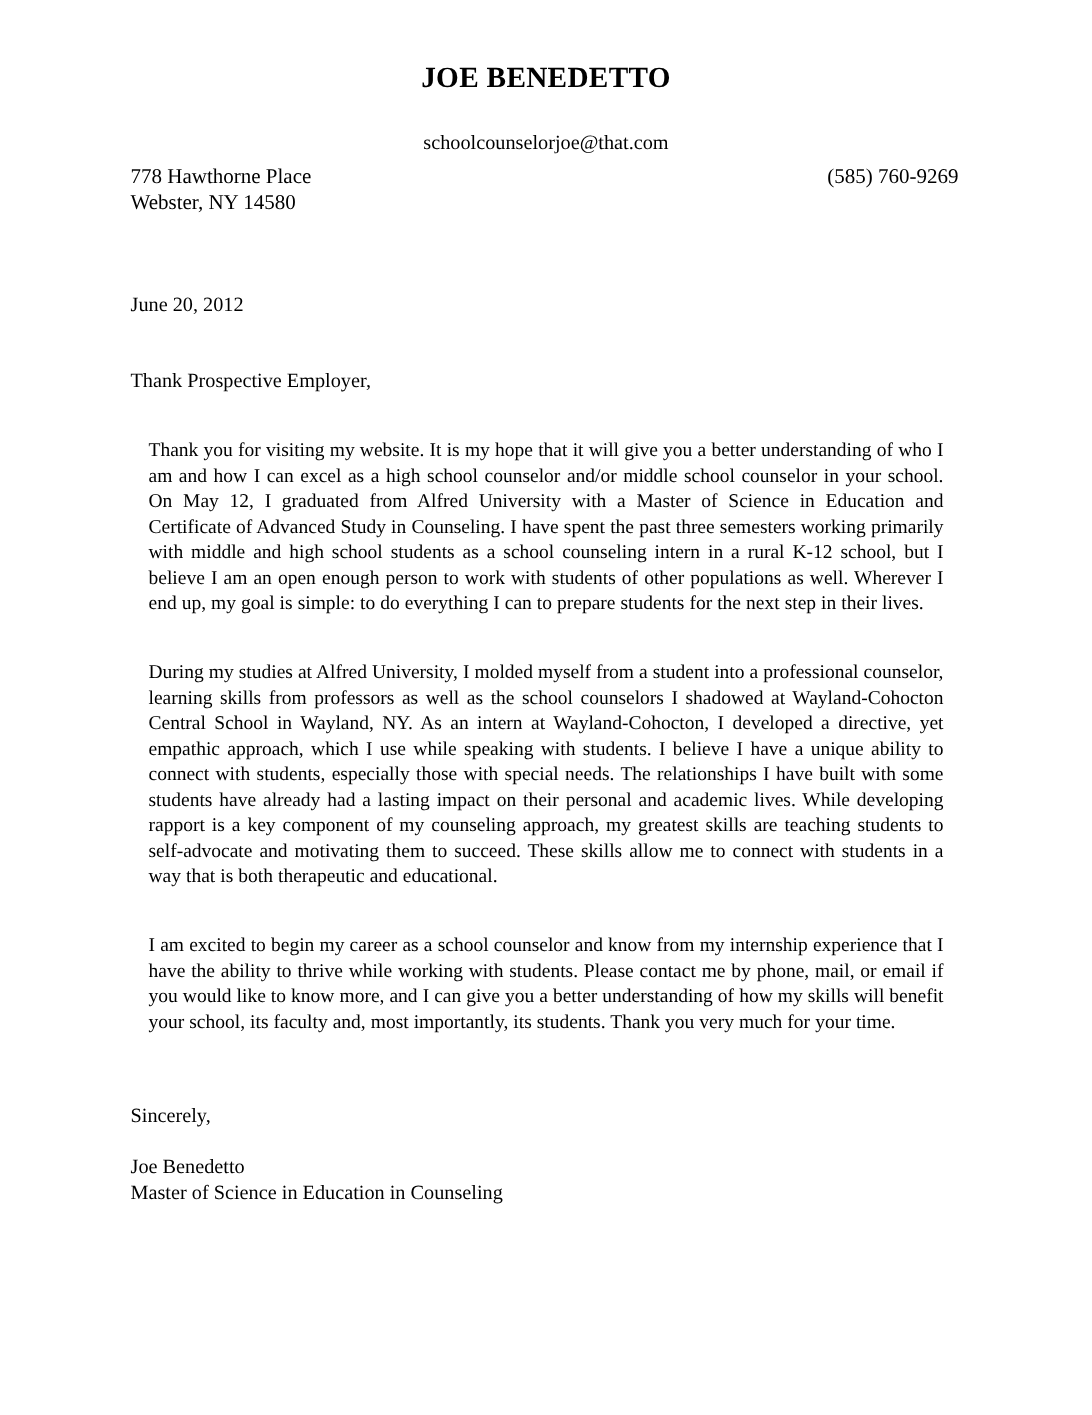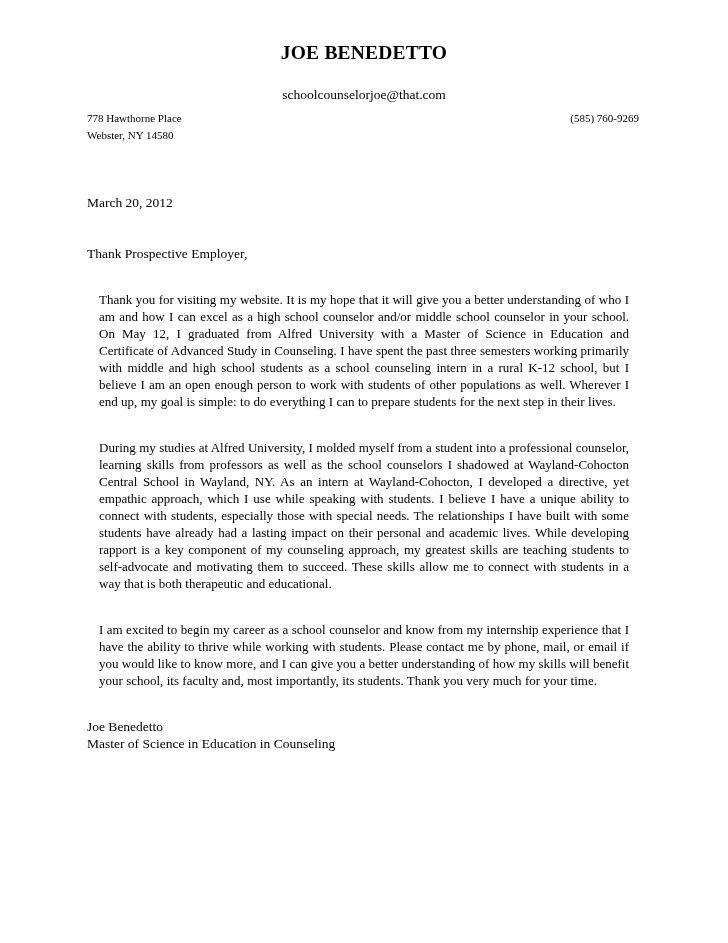--- a/index.html
+++ b/index.html
@@ -50,21 +50,21 @@
     font-size: 13.5px;
     line-height: 17px;
     margin: 0;
     padding-top: 22px;
   }
 
   .contact-row {
     display: flex;
     justify-content: space-between;
     align-items: flex-start;
-    font-size: 11px;
+    font-size: 14px;
     line-height: 17px;
     margin: 0;
     padding-top: 7px;
   }
   .contact-address {
     text-align: left;
     white-space: pre-line;
   }
   .contact-phone {
     text-align: right;
@@ -122,28 +122,29 @@
     <h1 class="letter-title">JOE BENEDETTO</h1>
 
     <div class="letter-email">schoolcounselorjoe@that.com</div>
 
     <div class="contact-row">
       <div class="contact-address">778 Hawthorne Place
 Webster, NY 14580</div>
       <div class="contact-phone">(585) 760-9269</div>
     </div>
 
-    <div class="date-line">March 20, 2012</div>
+    <div class="date-line">June 20, 2012</div>
 
     <div class="salutation">Thank Prospective Employer,</div>
 
     <p class="body-paragraph">Thank you for visiting my website.  It is my hope that it will give you a better understanding of who I am and how I can excel as a high school counselor and/or middle school counselor in your school.  On May 12, I graduated from Alfred University with a Master of Science in Education and Certificate of Advanced Study in Counseling.  I have spent the past three semesters working primarily with middle and high school students as a school counseling intern in a rural K-12 school, but I believe I am an open enough person to work with students of other populations as well.  Wherever I end up, my goal is simple: to do everything I can to prepare students for the next step in their lives.</p>
 
     <p class="body-paragraph">During my studies at Alfred University, I molded myself from a student into a professional counselor, learning skills from professors as well as the school counselors I shadowed at Wayland-Cohocton Central School in Wayland, NY.  As an intern at Wayland-Cohocton, I developed a directive, yet empathic approach, which I use while speaking with students.  I believe I have a unique ability to connect with students, especially those with special needs.  The relationships I have built with some students have already had a lasting impact on their personal and academic lives.  While developing rapport is a key component of my counseling approach, my greatest skills are teaching students to self-advocate and motivating them to succeed.  These skills allow me to connect with students in a way that is both therapeutic and educational.</p>
 
     <p class="body-paragraph">I am excited to begin my career as a school counselor and know from my internship experience that I have the ability to thrive while working with students.  Please contact me by phone, mail, or email if you would like to know more, and I can give you a better understanding of how my skills will benefit your school, its faculty and, most importantly, its students.  Thank you very much for your time.</p>
 
+    <div class="closing">Sincerely,</div>
 
     <div class="signature-block">Joe Benedetto
 Master of Science in Education in Counseling</div>
 
   </div>
 </div>
 
 </body></html>

